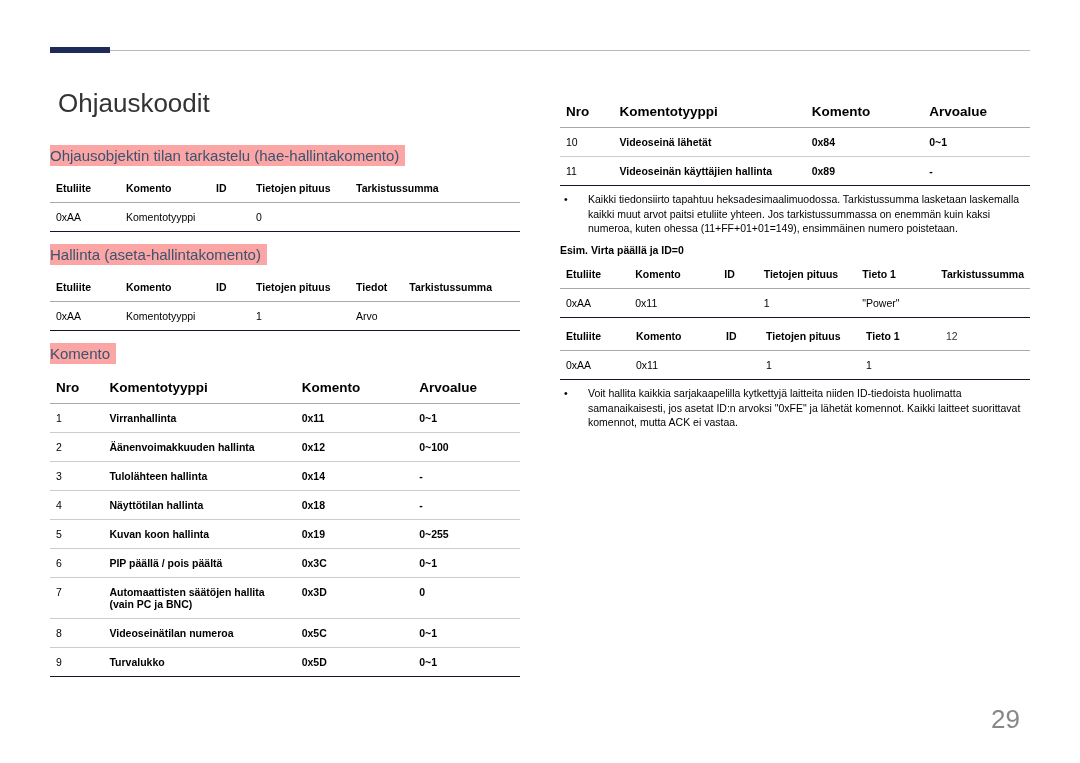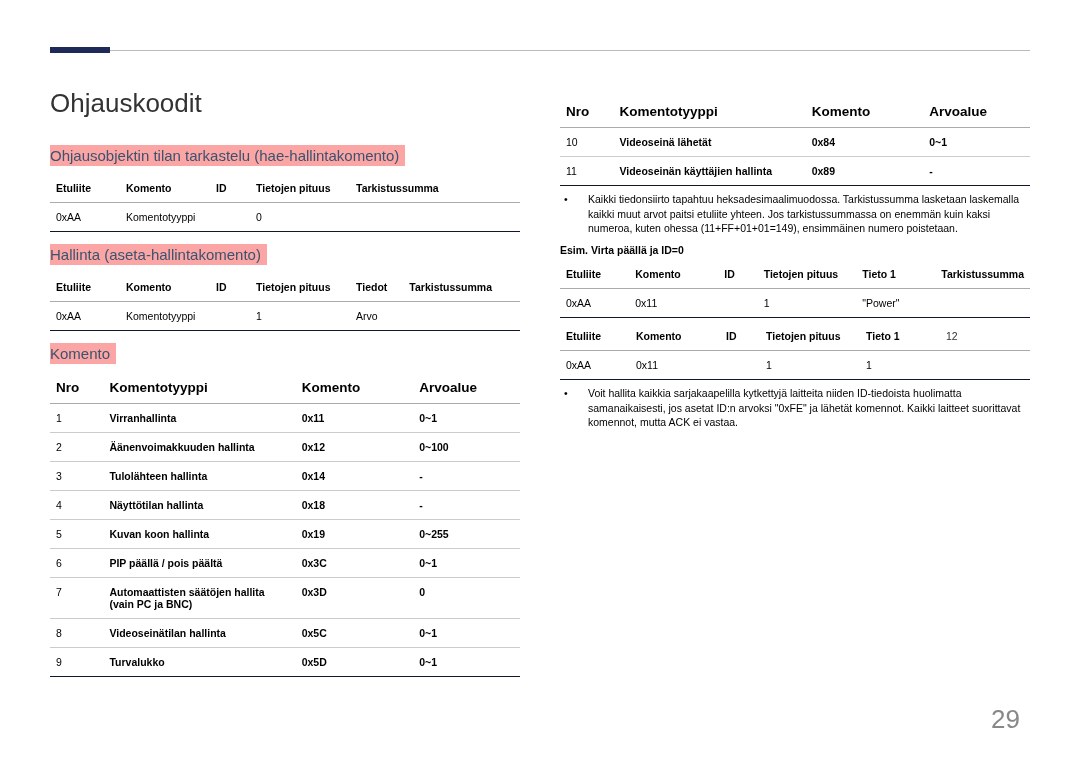--- a/index.html
+++ b/index.html
@@ -32,21 +32,21 @@
     gap: 40px;
   }
   .col {
     flex: 1;
     min-width: 0;
   }
   h1 {
     font-size: 26px;
     font-weight: 300;
     color: #333;
-    margin: 18px 0 18px 0;
+    margin: 18px 0 18px 8px;
   }
   h2 {
     display: inline-block;
     background: #fca5a5;
     color: #3a536e;
     font-weight: 400;
     font-size: 15px;
     padding: 2px 6px 2px 0;
     margin: 8px 0 8px 0;
   }
@@ -221,21 +221,21 @@
             <td class="bold">0~1</td>
           </tr>
           <tr>
             <td>7</td>
             <td class="bold label">Automaattisten säätöjen hallita (vain PC ja BNC)</td>
             <td class="bold">0x3D</td>
             <td class="bold">0</td>
           </tr>
           <tr>
             <td>8</td>
-            <td class="bold label">Videoseinätilan hallinta</td>
+            <td class="bold label">Videoseinätilan numeroa</td>
             <td class="bold">0x5C</td>
             <td class="bold">0~1</td>
           </tr>
           <tr>
             <td>9</td>
             <td class="bold label">Turvalukko</td>
             <td class="bold">0x5D</td>
             <td class="bold">0~1</td>
           </tr>
         </tbody>

